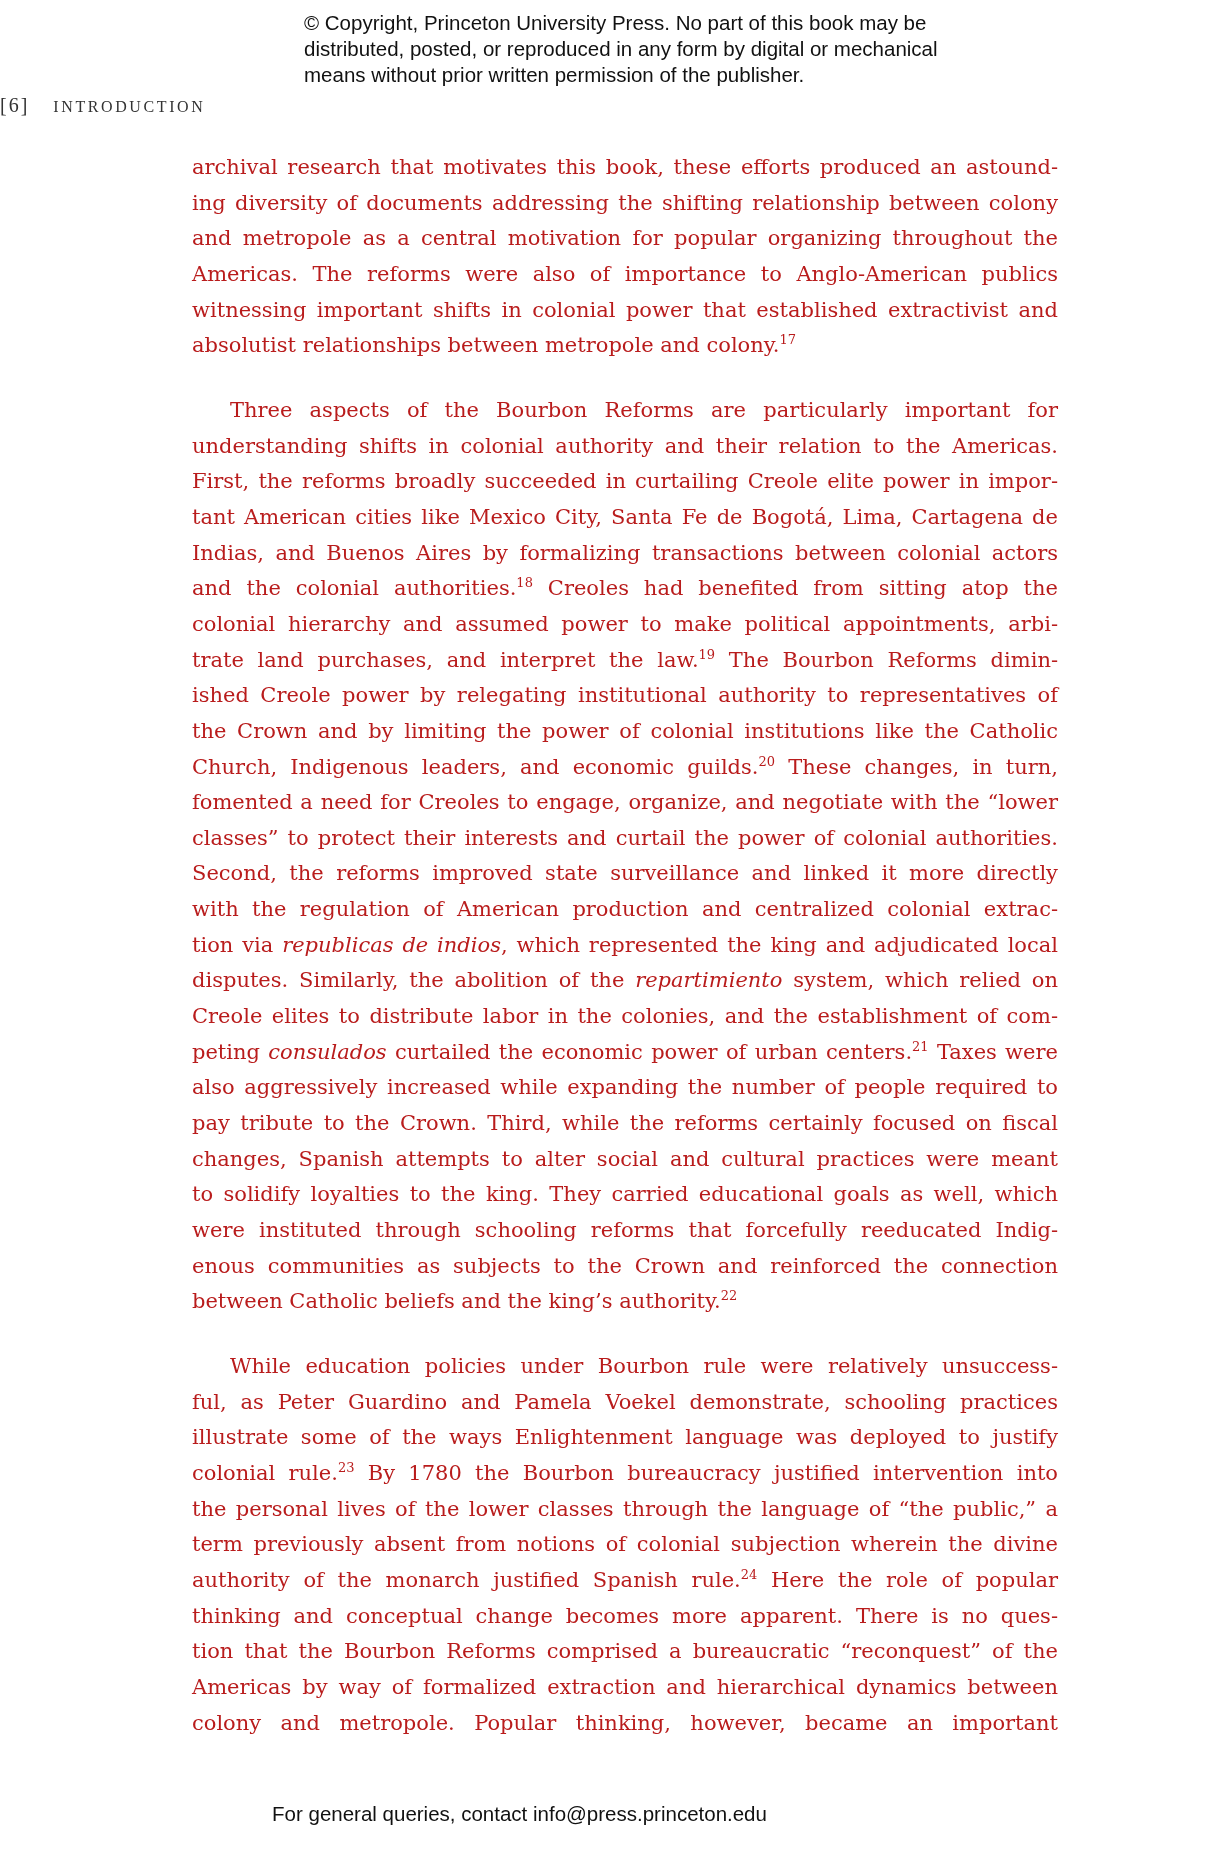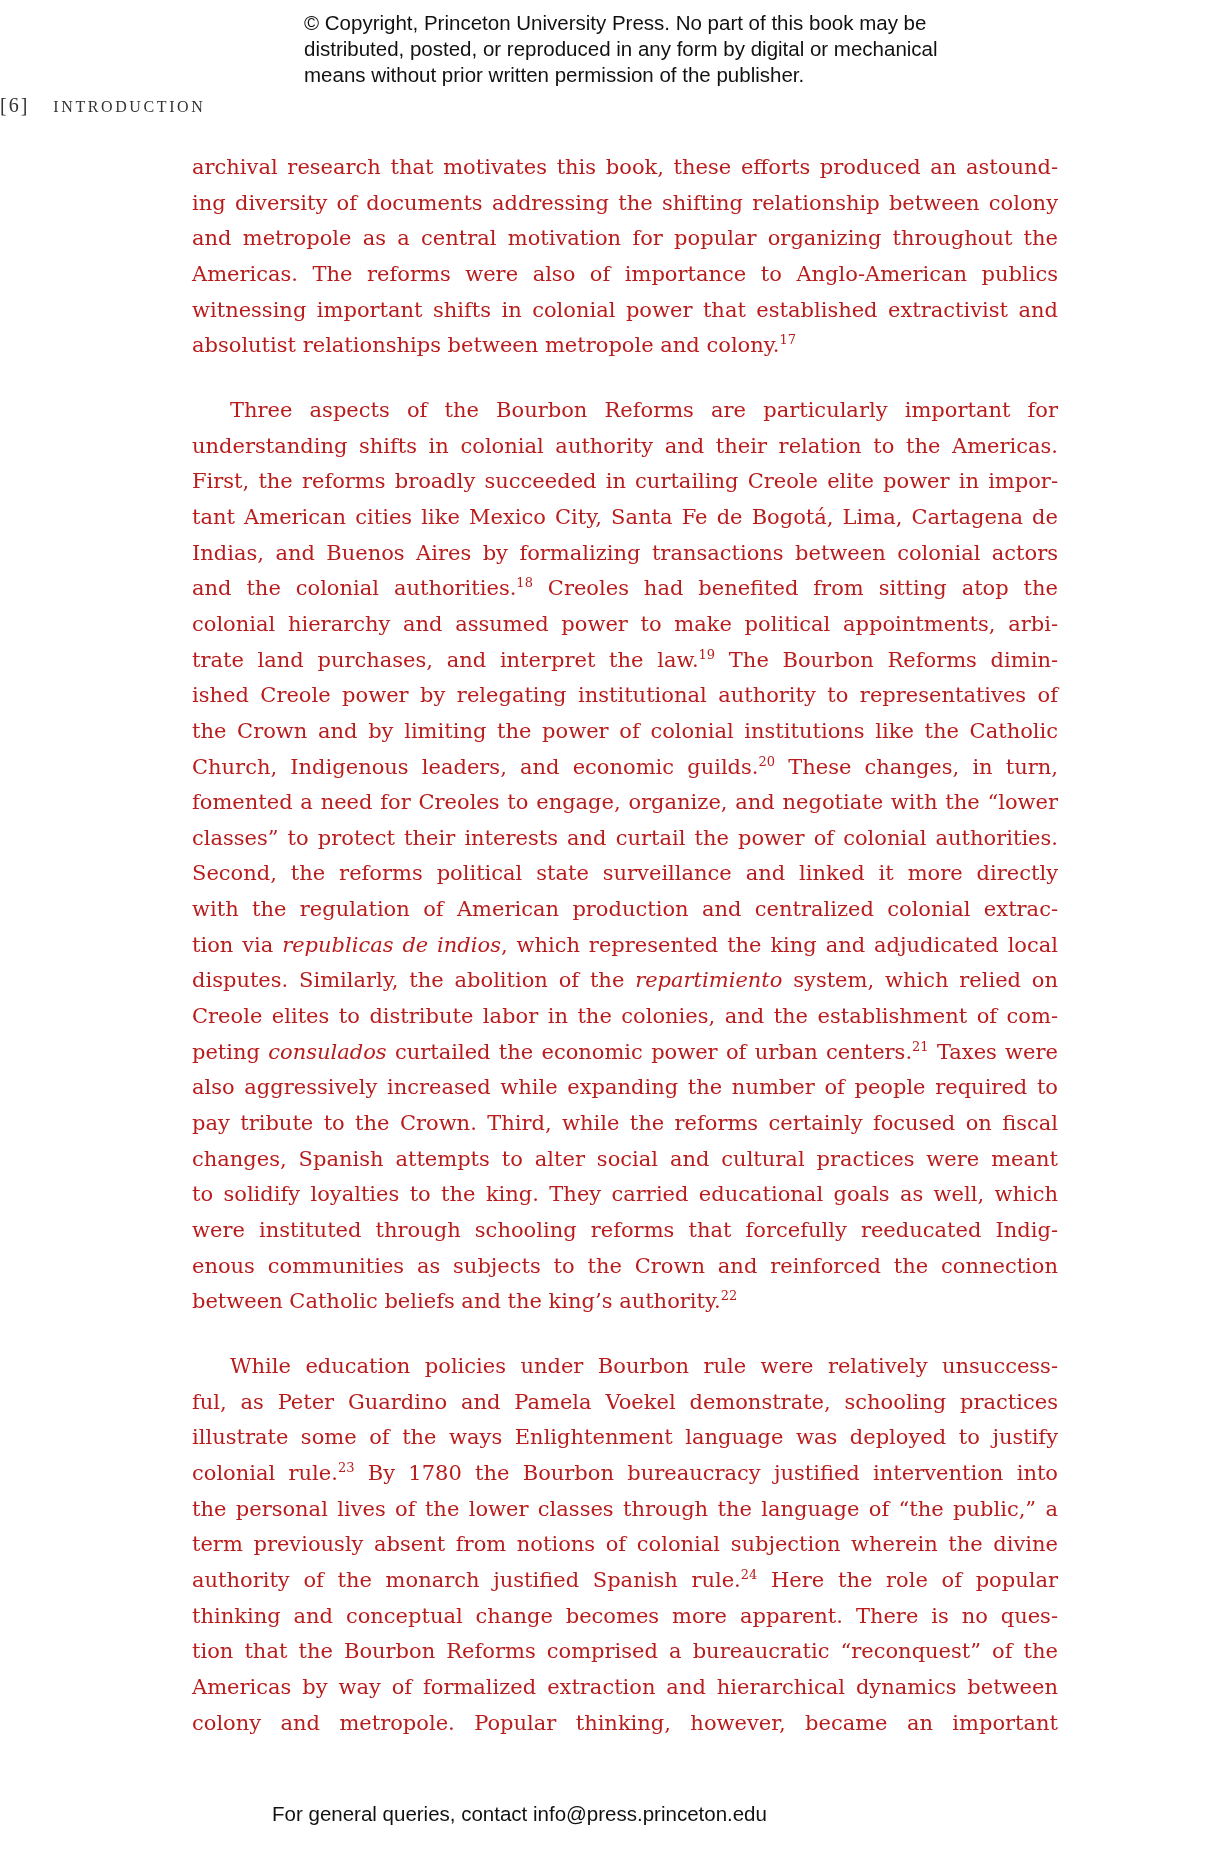--- a/index.html
+++ b/index.html
@@ -60,21 +60,21 @@
     <div class="line"><span>tant American cities like Mexico City, Santa Fe de Bogotá, Lima, Cartagena de</span></div>
     <div class="line"><span>Indias, and Buenos Aires by formalizing transactions between colonial actors</span></div>
     <div class="line"><span>and the colonial authorities.</span><sup>18</sup><span> Creoles had benefited from sitting atop the</span></div>
     <div class="line"><span>colonial hierarchy and assumed power to make political appointments, arbi-</span></div>
     <div class="line"><span>trate land purchases, and interpret the law.</span><sup>19</sup><span> The Bourbon Reforms dimin-</span></div>
     <div class="line"><span>ished Creole power by relegating institutional authority to representatives of</span></div>
     <div class="line"><span>the Crown and by limiting the power of colonial institutions like the Catholic</span></div>
     <div class="line"><span>Church, Indigenous leaders, and economic guilds.</span><sup>20</sup><span> These changes, in turn,</span></div>
     <div class="line"><span>fomented a need for Creoles to engage, organize, and negotiate with the “lower</span></div>
     <div class="line"><span>classes” to protect their interests and curtail the power of colonial authorities.</span></div>
-    <div class="line"><span>Second, the reforms political state surveillance and linked it more directly</span></div>
+    <div class="line"><span>Second, the reforms improved state surveillance and linked it more directly</span></div>
     <div class="line"><span>with the regulation of American production and centralized colonial extrac-</span></div>
     <div class="line"><span>tion via </span><em>republicas de indios</em><span>, which represented the king and adjudicated local</span></div>
     <div class="line"><span>disputes. Similarly, the abolition of the </span><em>repartimiento</em><span> system, which relied on</span></div>
     <div class="line"><span>Creole elites to distribute labor in the colonies, and the establishment of com-</span></div>
     <div class="line"><span>peting </span><em>consulados</em><span> curtailed the economic power of urban centers.</span><sup>21</sup><span> Taxes were</span></div>
     <div class="line"><span>also aggressively increased while expanding the number of people required to</span></div>
     <div class="line"><span>pay tribute to the Crown. Third, while the reforms certainly focused on fiscal</span></div>
     <div class="line"><span>changes, Spanish attempts to alter social and cultural practices were meant</span></div>
     <div class="line"><span>to solidify loyalties to the king. They carried educational goals as well, which</span></div>
     <div class="line"><span>were instituted through schooling reforms that forcefully reeducated Indig-</span></div>

